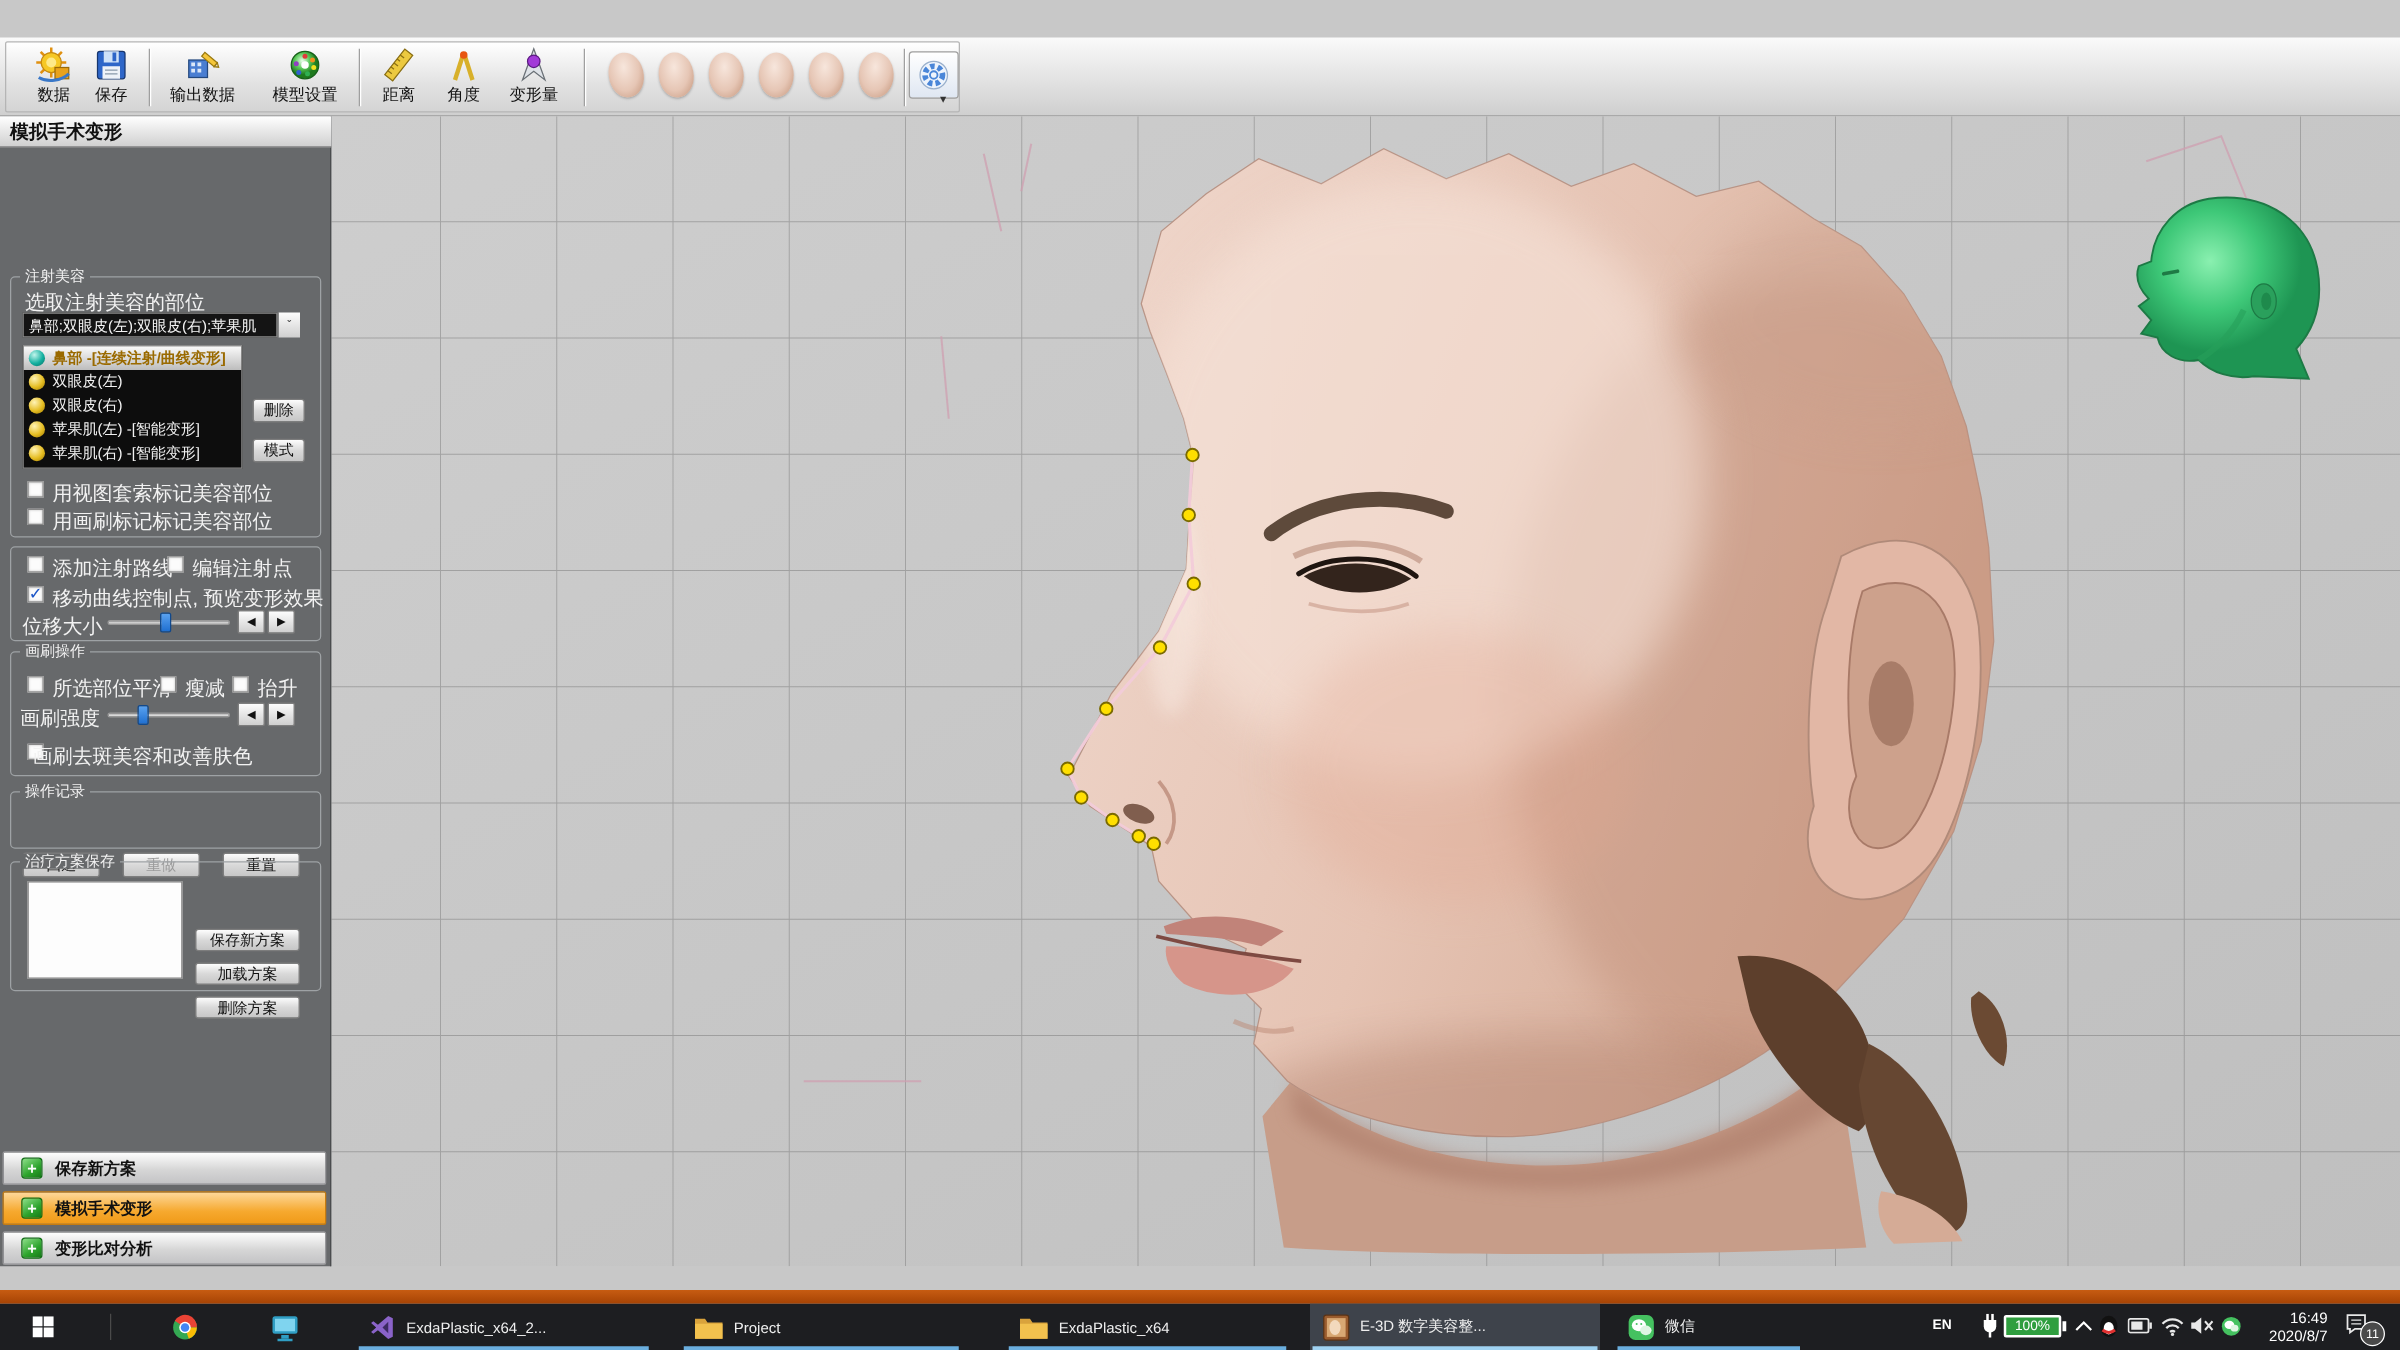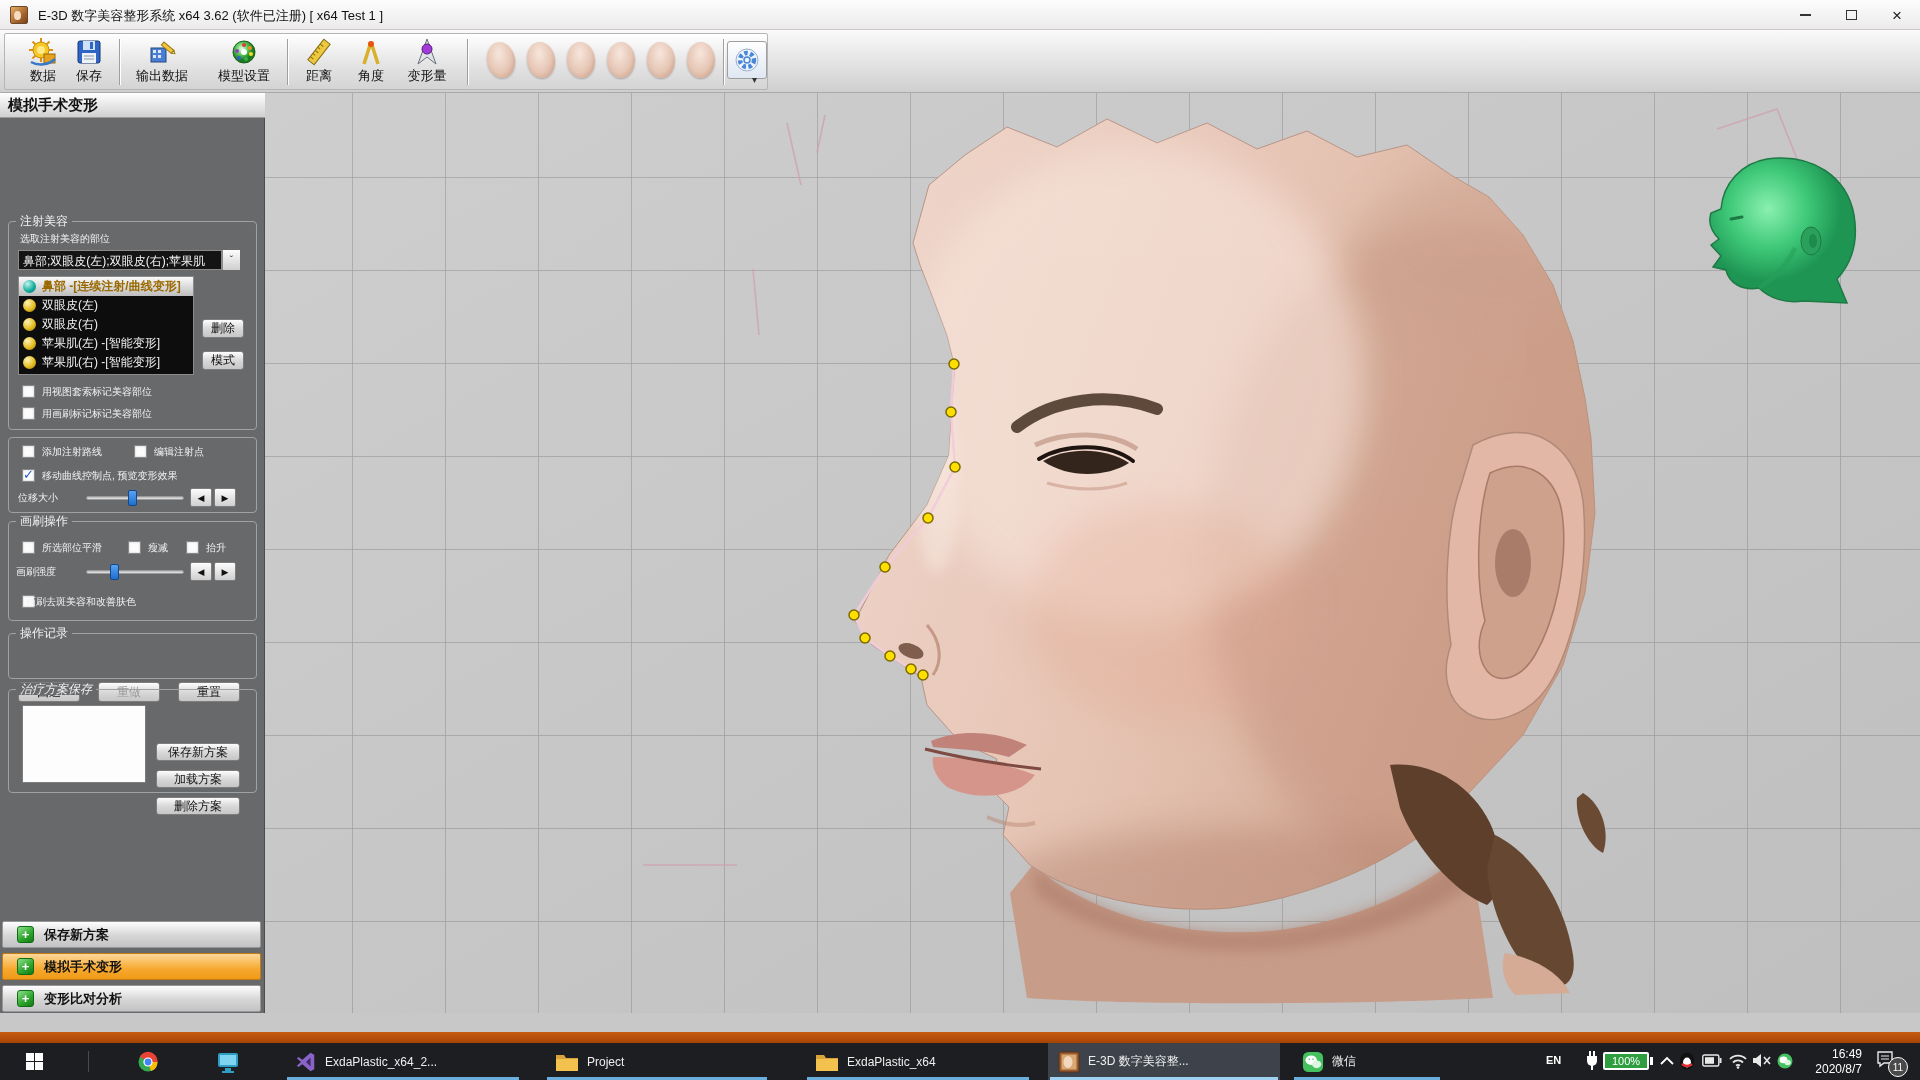--- a/index.html
+++ b/index.html
@@ -30,21 +30,21 @@
     background:radial-gradient(ellipse at 45% 32%,#f7e6dc 0%,#e6c6b5 55%,#c09075 100%);box-shadow:0 1px 2px rgba(0,0,0,.25);}
   #gear-btn{top:7px;width:40px;height:38px;border:1px solid #9f9f9f;border-radius:3px;background:linear-gradient(#ffffff,#dfe7f2);display:flex;align-items:center;justify-content:center;}
   #overflow-arrow{font-size:10px;color:#333;}
 
   
   #sidepanel{left:0;top:93px;width:265px;height:920px;background:#67696b;border-right:1px solid #4a4c4e;}
   #panel-header{left:0;top:0;width:265px;height:25px;background:linear-gradient(#ffffff,#d0d0d0);border-bottom:1px solid #9a9a9a;
     font-size:15px;font-weight:bold;color:#111;padding:3px 0 0 8px;}
   .gb{border:1px solid #9ea2a5;border-radius:4px;}
   .gb-title{background:#67696b;color:#f2f2f2;font-size:12px;padding:0 4px;line-height:12px;}
-  .plabel{color:#f2f2f2;font-size:10px;}
+  .plabel{color:#f2f2f2;font-size:16px;}
   .combo{background:#141414;border:1px solid #8a8a8a;color:#f5f5f5;font-size:12px;padding:2px 4px;}
   .combo-arrow{background:linear-gradient(#fdfdfd,#cfcfcf);border-left:1px solid #8a8a8a;color:#222;font-size:10px;
     display:flex;align-items:center;justify-content:center;}
   #partlist{background:#0d0d0d;border:1px solid #8a8a8a;}
   .lrow{position:relative;height:19px;display:flex;align-items:center;font-size:12px;color:#f2f2f2;padding-left:4px;white-space:nowrap;overflow:hidden;}
   .lrow .sphere{width:13px;height:13px;border-radius:50%;margin-right:6px;flex:0 0 13px;
     background:radial-gradient(circle at 35% 30%,#fff3b5,#e5bd22 55%,#9c7600);}
   .lrow.sel{background:linear-gradient(#fafafa,#bdbdbd);color:#9a6a00;font-weight:bold;}
   .lrow.sel .sphere{background:radial-gradient(circle at 35% 30%,#c2f5ec,#14b0a0 55%,#06695e);}
   .btn{background:linear-gradient(#fdfdfd,#d9d9d9 50%,#c6c6c6);border:1px solid #7d7d7d;border-radius:3px;color:#111;
@@ -86,31 +86,20 @@
   #battery-nub{width:3px;height:8px;background:#fff;}
   #tray-time{color:#fff;font-size:12px;text-align:right;line-height:15px;}
   #notif-badge{width:20px;height:20px;border-radius:50%;background:#4a4a4a;border:1.5px solid #fff;color:#fff;
     font-size:10px;display:flex;align-items:center;justify-content:center;}
 </style>
 </head>
 <body>
 
 <div id="screen">
 
-  <div id="titlebar" class="abs">
-    <div id="app-icon" class="abs"></div>
-    <div id="title-text" class="abs nowrap">E-3D 数字美容整形系统 x64 3.62  (软件已注册) [ x64 Test 1 ]</div>
-    <div id="btn-min" class="abs winbtn" style="left:1782px;">
-        <span></span>
-      </div>
-    <div id="btn-max" class="abs winbtn" style="left:1828px;">
-        <span></span>
-      </div>
-    <div id="btn-close" class="abs winbtn" style="left:1874px;">×</div>
-  </div>
 
   <div id="toolbar" class="abs">
     <div id="toolband" class="abs">
 
       <div class="abs tbtn" style="left:14px;width:48px;">
         <div class="ticon">
           <svg width="30" height="30" viewBox="0 0 30 30">
             <g stroke="#e09010" stroke-width="2">
                 <line x1="13" y1="1" x2="13" y2="6"></line>
                 <line x1="13" y1="20" x2="13" y2="25"></line>
@@ -433,21 +422,21 @@
     <span class="abs cb" style="left:22px;top:502px;"></span>
     <div class="abs plabel" style="left:26px;top:502px;">画刷去斑美容和改善肤色</div>
 
     <div class="abs gb" style="left:8px;top:540px;width:249px;height:46px;"></div>
     <div class="abs gb-title" style="left:16px;top:534px;">操作记录</div>
     <div class="abs btn" style="left:18px;top:553px;width:62px;height:20px;">回退</div>
     <div class="abs btn disabled" style="left:98px;top:553px;width:62px;height:20px;">重做</div>
     <div class="abs btn" style="left:178px;top:553px;width:62px;height:20px;">重置</div>
 
     <div class="abs gb" style="left:8px;top:596px;width:249px;height:104px;"></div>
-    <div class="abs gb-title" style="left:16px;top:590px;font-style:italic;">治疗方案保存</div>
+    <div class="abs gb-title" style="left:16px;top:590px;">治疗方案保存</div>
     <div id="plan-box" class="abs" style="left:22px;top:612px;width:124px;height:78px;"></div>
     <div class="abs btn" style="left:156px;top:614px;width:84px;height:18px;">保存新方案</div>
     <div class="abs btn" style="left:156px;top:641px;width:84px;height:18px;">加载方案</div>
     <div class="abs btn" style="left:156px;top:668px;width:84px;height:18px;">删除方案</div>
 
     <div id="drag-dots" class="abs" style="top:904px;">·····</div>
 
     <div class="abs acc-bar" style="top:828px;">
       <span class="plus-icon">+</span>
       <span>保存新方案</span>

